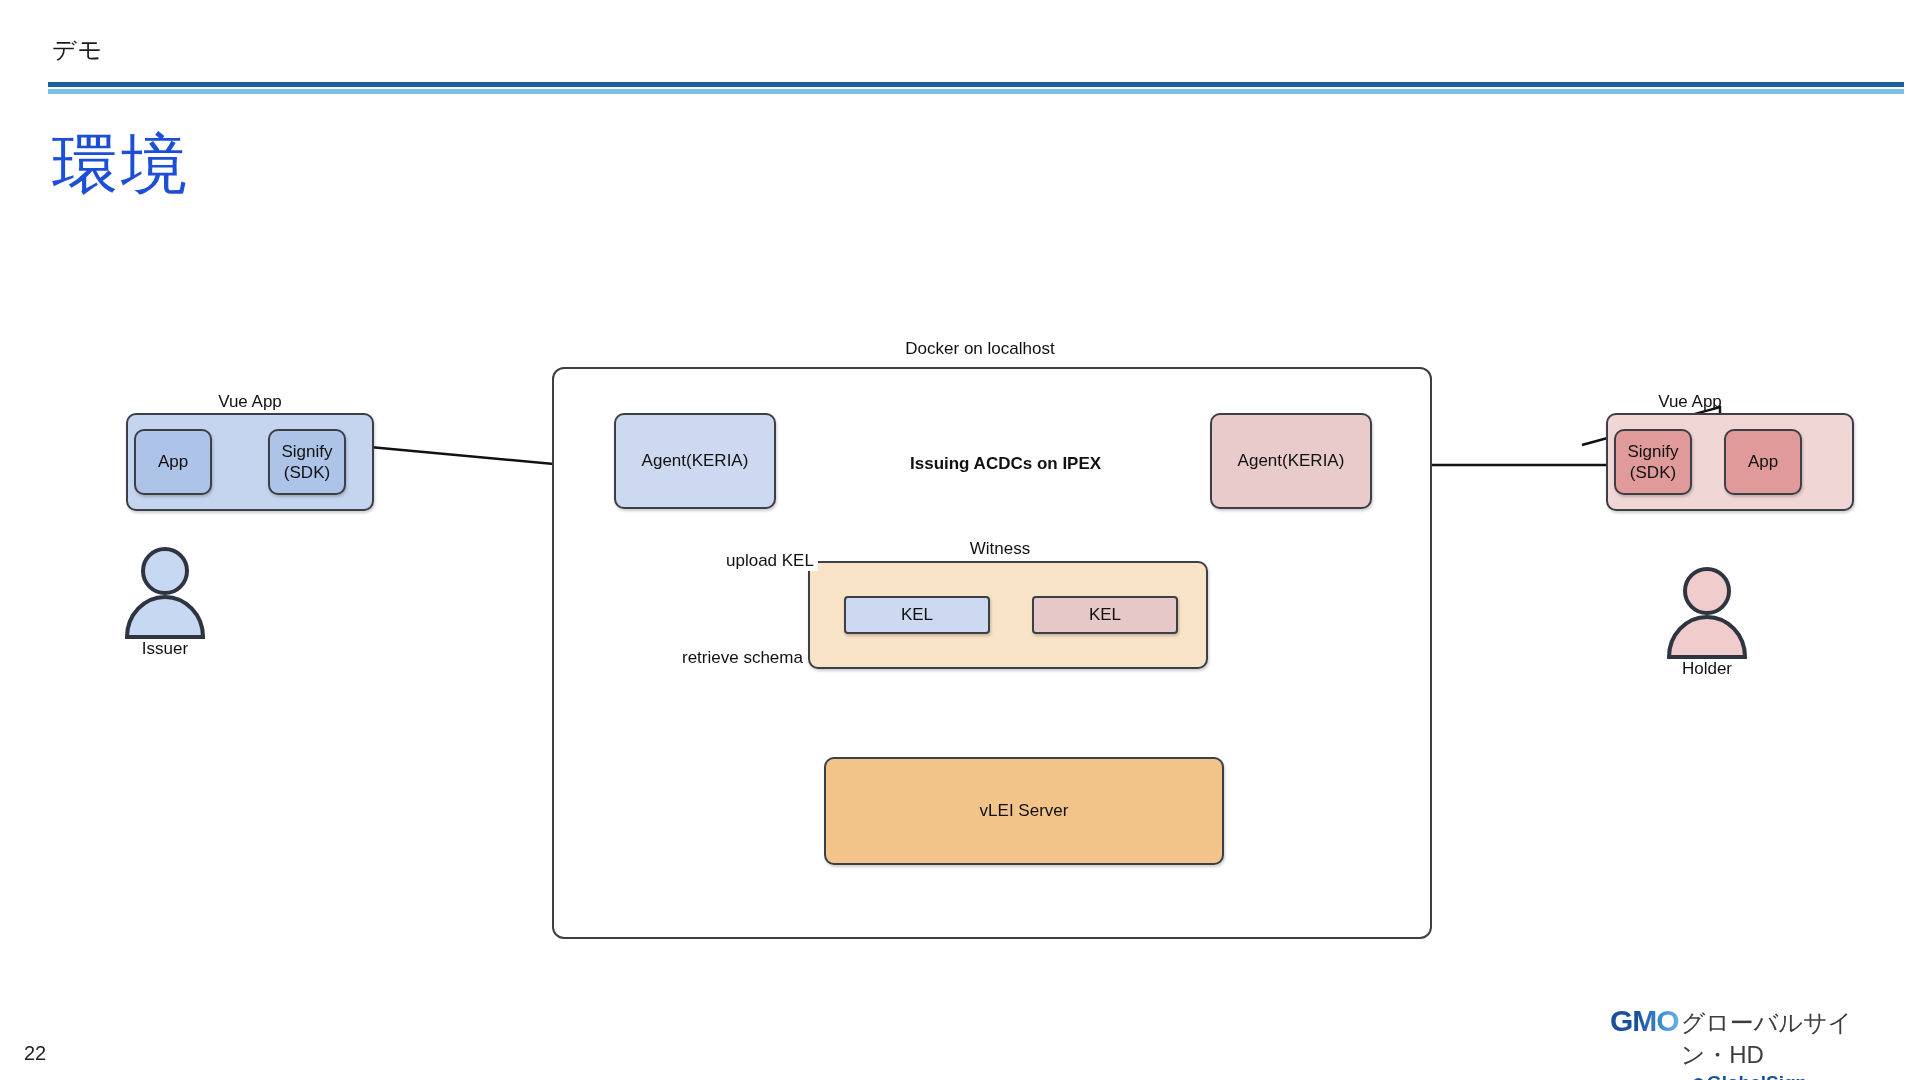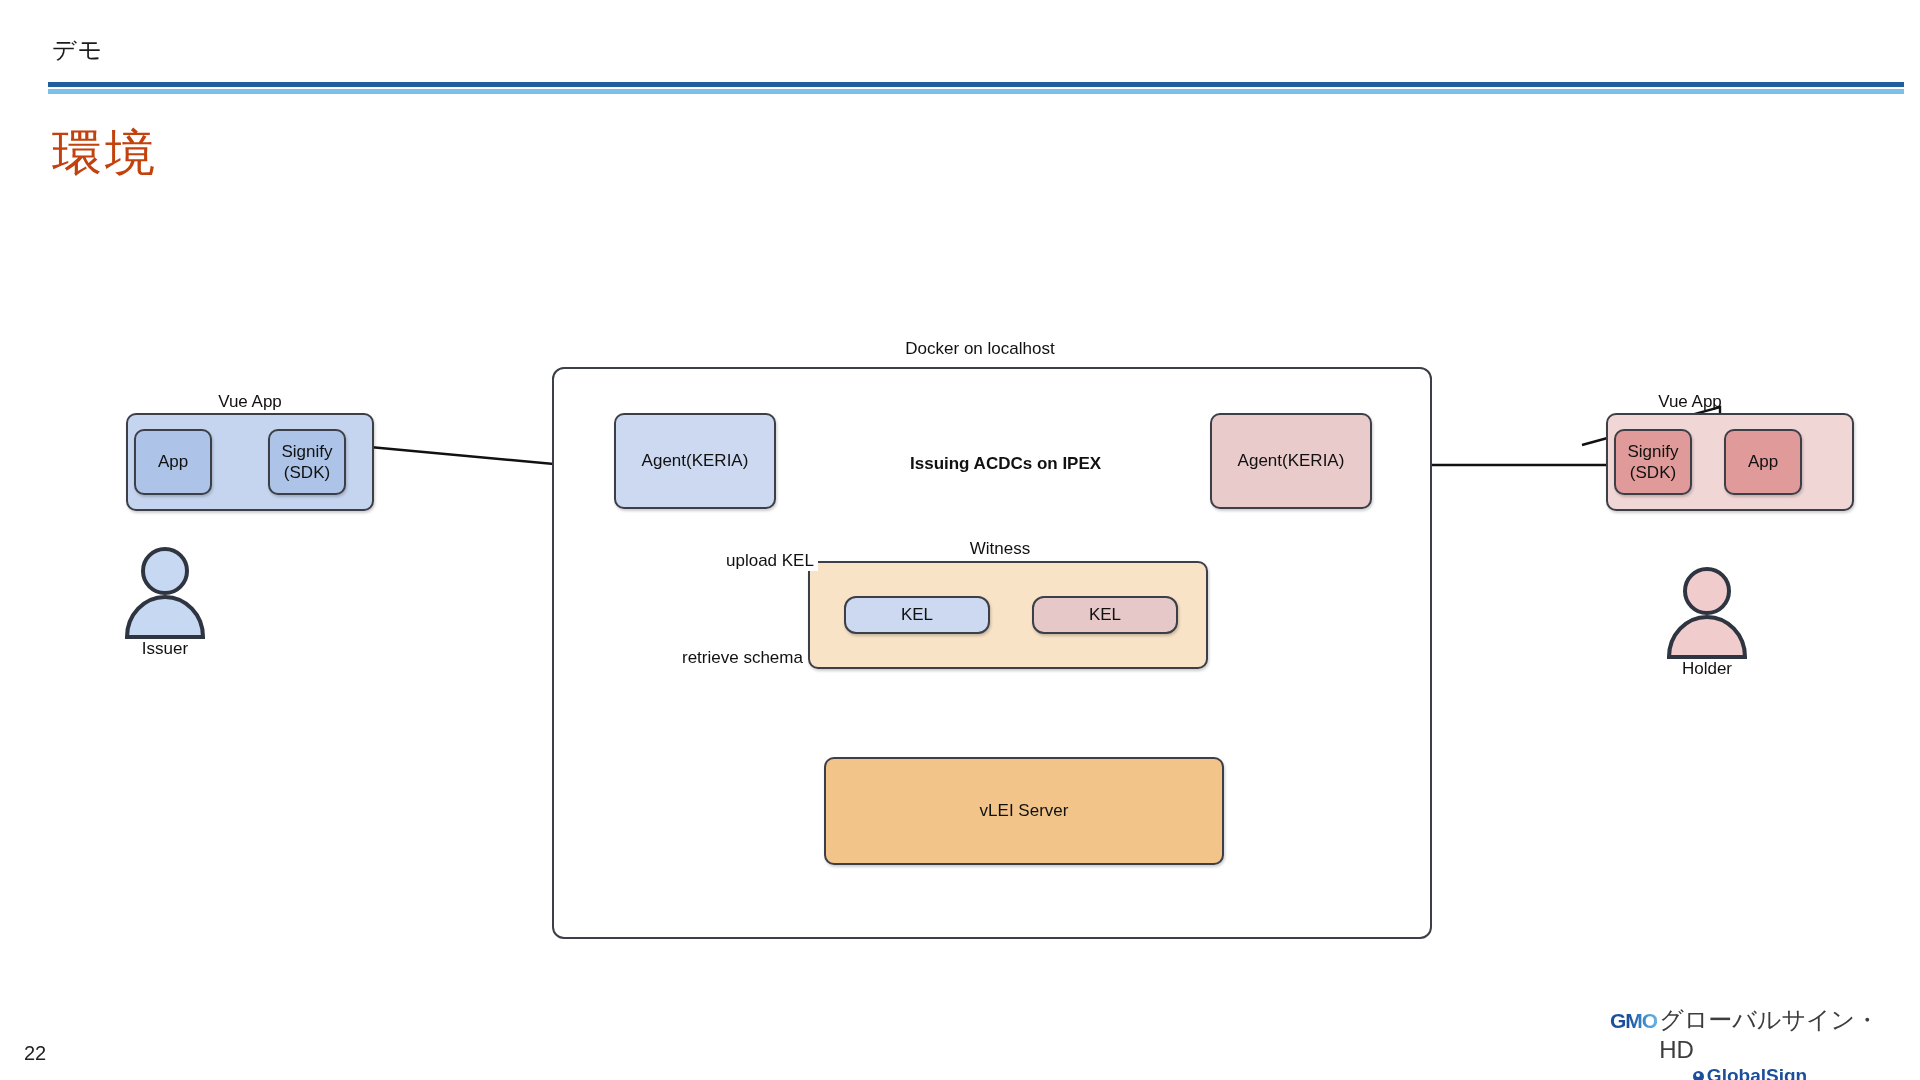--- a/index.html
+++ b/index.html
@@ -48,24 +48,24 @@
     top: 89px;
     width: 1856px;
     height: 5px;
     background: #7cc0ea;
   }
 
   .slide-title {
     position: absolute;
     left: 52px;
     top: 120px;
-    font-size: 50px;
+    font-size: 66px;
     font-weight: 400;
     letter-spacing: 3px;
-    color: #c2410c;
+    color: #1d4ed8;
     white-space: nowrap;
   }
 
   
   .diagram {
     position: absolute;
     left: 0;
     top: 0;
     width: 1920px;
     height: 1080px;
@@ -119,21 +119,21 @@
   .fill-inner-blue { background: #adc3e8; }
   .fill-inner-pink { background: #e09a9a; }
   .fill-agent-blue { background: #ccd9f0; }
   .fill-agent-pink { background: #e9cbcb; }
   .fill-kel-blue   { background: #ccd9f0; }
   .fill-kel-pink   { background: #e6c8c8; }
   .fill-witness    { background: #f8e3c6; }
   .fill-vlei       { background: #f2c48a; }
   .fill-docker     { background: #ffffff; }
 
-  .pill { border-radius: 12px; }
+  .pill { border-radius: 4px; }
 
   
   .person {
     position: absolute;
     width: 86px;
     height: 96px;
   }
   .person-label {
     position: absolute;
     width: 160px;
@@ -156,21 +156,21 @@
     top: 1004px;
     width: 280px;
     height: 58px;
   }
   .logo-row1 {
     display: flex;
     align-items: baseline;
     justify-content: flex-start;
   }
   .logo-gmo {
-    font-size: 21px;
+    font-size: 30px;
     font-weight: bold;
     letter-spacing: -1px;
     background: linear-gradient(90deg,#1b4f9c 0%,#1b4f9c 40%,#3f8fd0 75%,#69b3e4 100%);
     -webkit-background-clip: text;
     background-clip: text;
     color: transparent;
   }
   .logo-jp {
     font-size: 24px;
     font-weight: 500;

